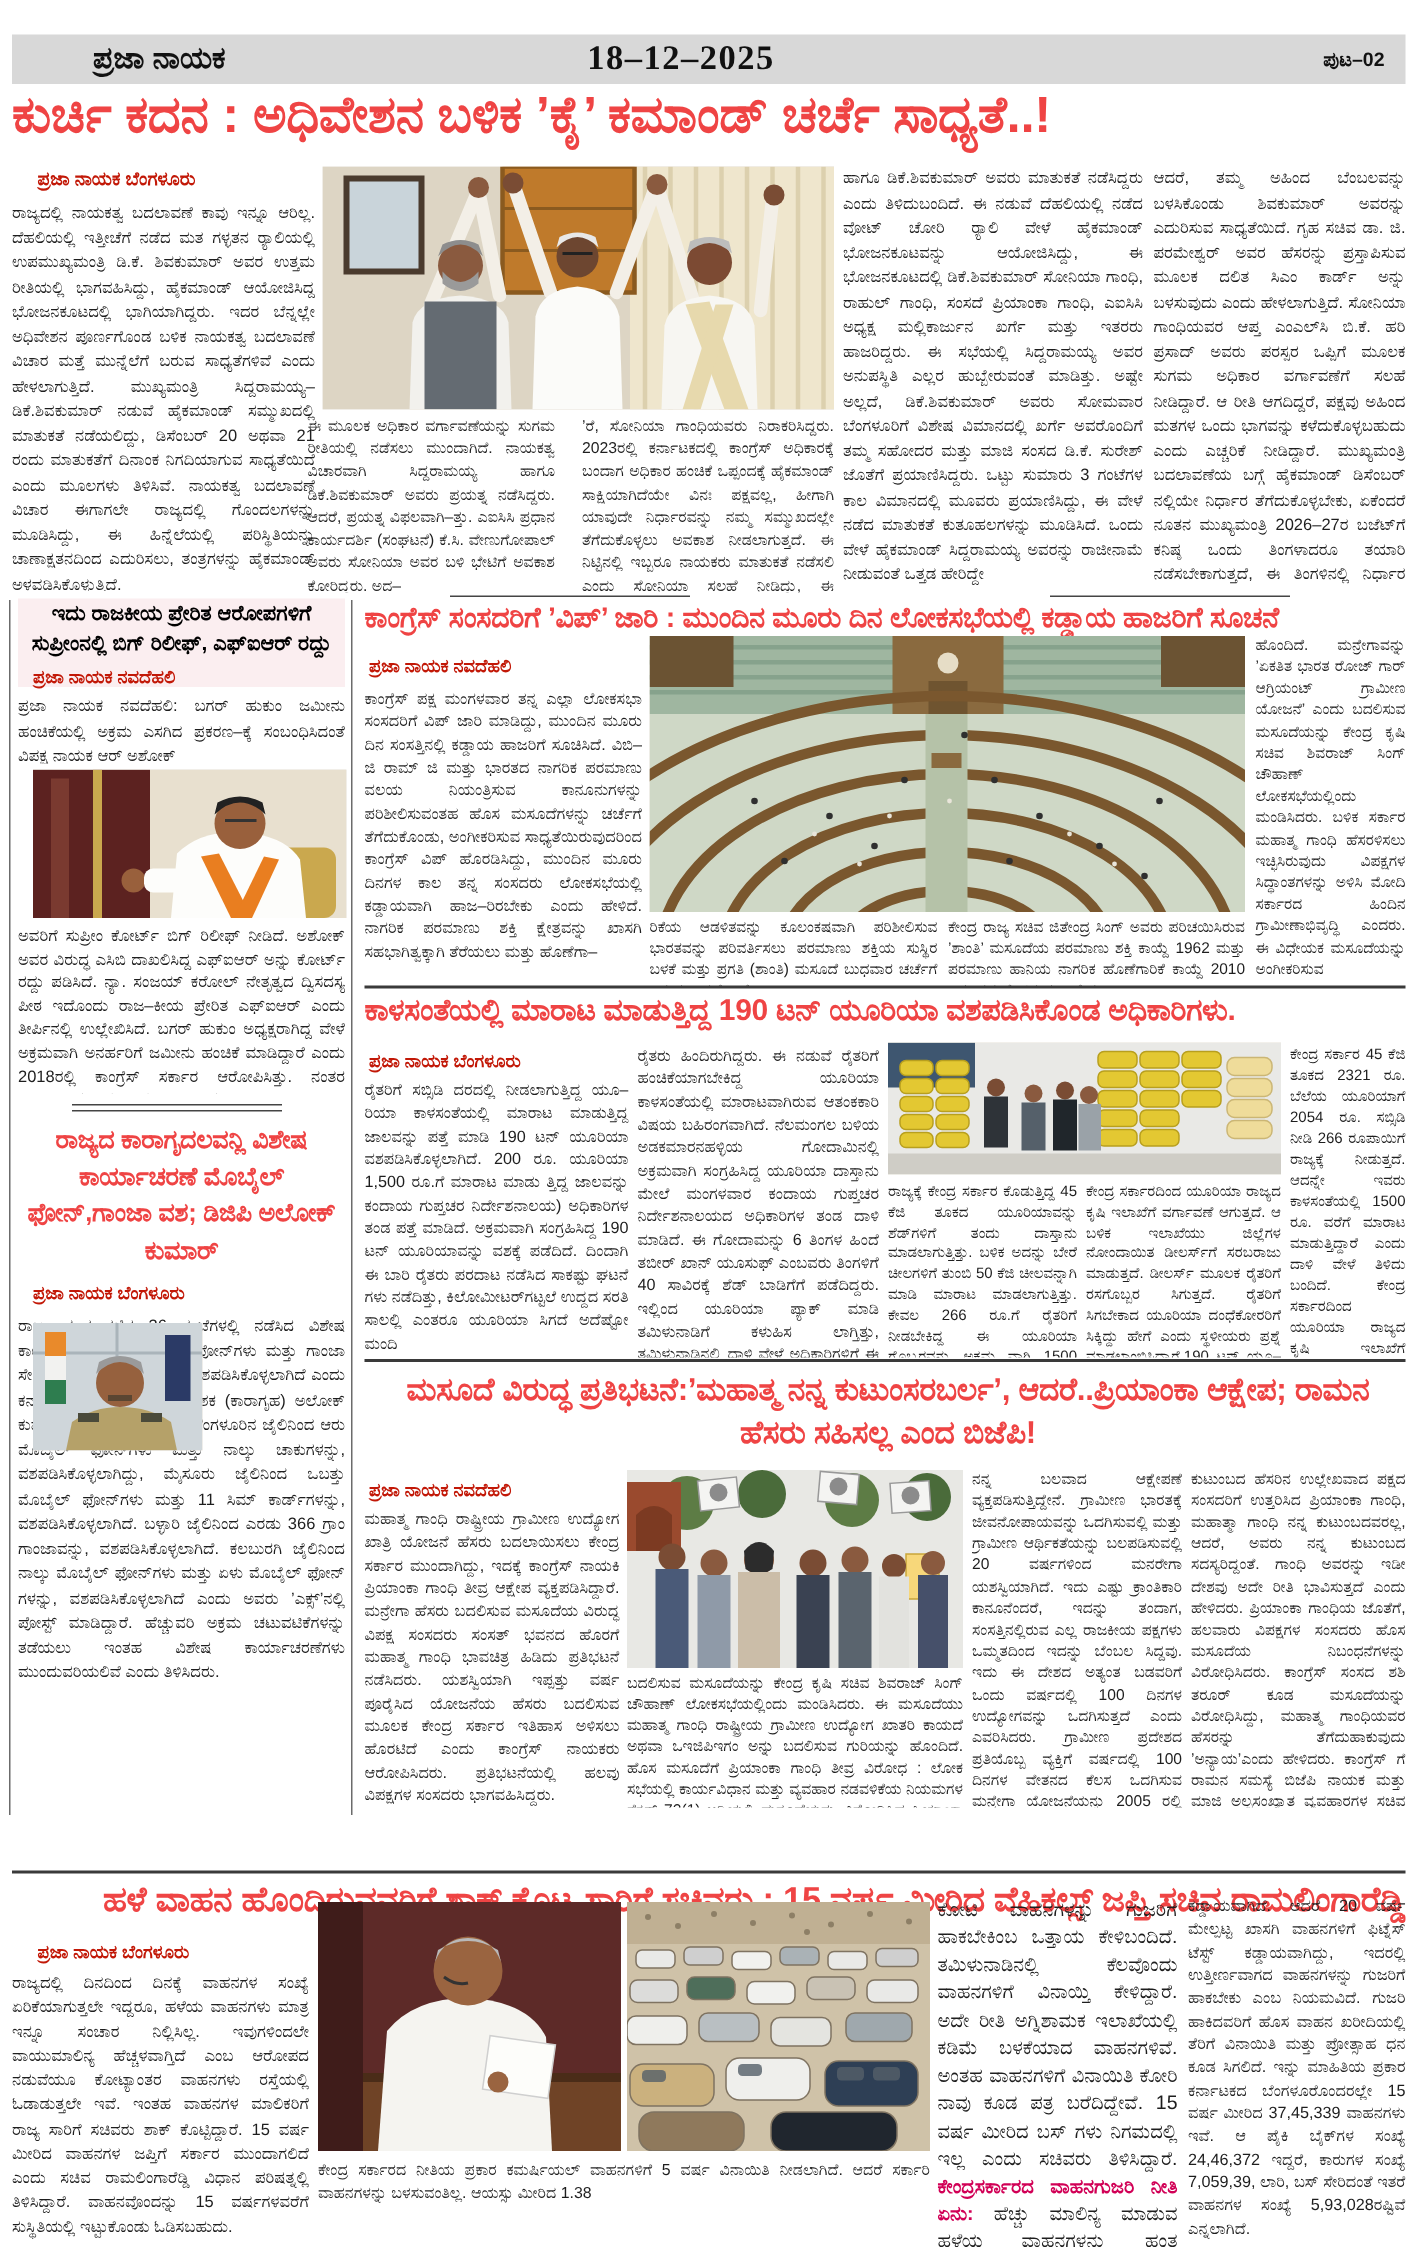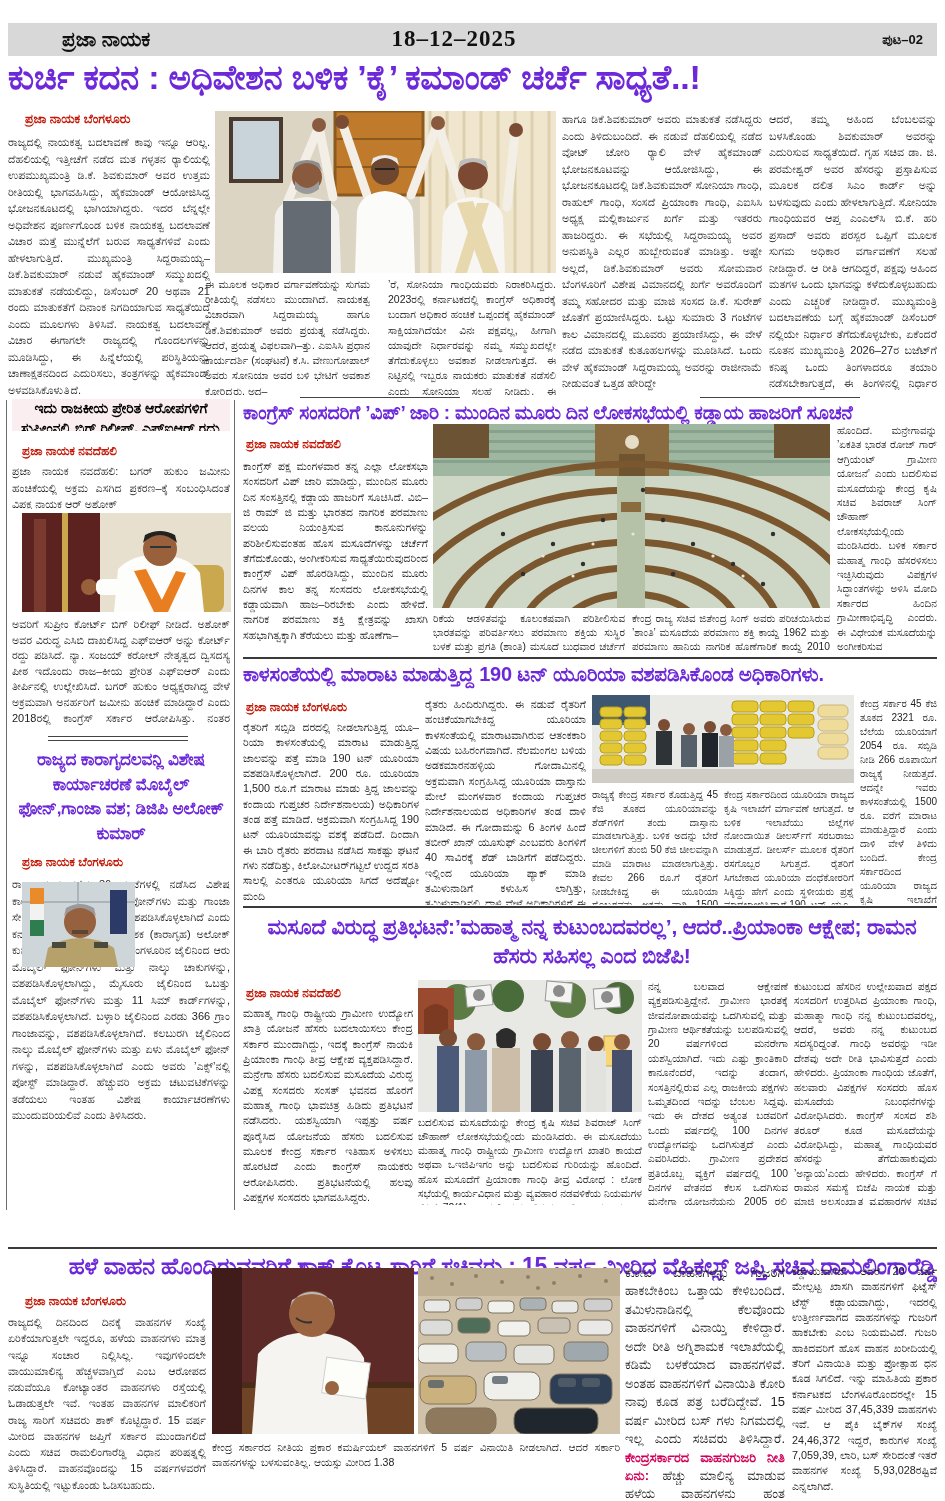--- a/index.html
+++ b/index.html
@@ -4,21 +4,21 @@
 <style>
   html,body{margin:0;padding:0;background:#ffffff;}
   #page{position:relative;width:945px;height:1501px;background:#ffffff;overflow:hidden;
         font-family:"Liberation Sans",sans-serif;color:#1c1c1c;}
   .abs{position:absolute;}
   .col{text-align:justify;overflow:hidden;line-height:1.5;color:#1e1e1e;}
   .rule{background:#3a3a3a;}
   .vrule{background:#6b6b6b;}
   figure{margin:0;padding:0;}
   .byline{font-weight:bold;font-size:12.5px;color:#c21807;}
-  .headline{font-weight:800;color:#6d28d9;letter-spacing:-0.2px;}
+  .headline{font-weight:800;color:#ef4444;letter-spacing:-0.2px;}
   .photo{overflow:hidden;background:#e8e4da;}
   .photo svg{display:block;}
   .endrule{height:1px;background:#444;}
   .subhead-red{font-weight:bold;}
 </style>
 </head>
 <body>
 
 <div id="page">
 
@@ -88,21 +88,21 @@
   <div class="abs col" style="left:388px;top:277px;width:168px;height:118px;font-size:10.5px;line-height:1.45;">’ರೆ, ಸೋನಿಯಾ ಗಾಂಧಿಯವರು ನಿರಾಕರಿಸಿದ್ದರು. 2023ರಲ್ಲಿ ಕರ್ನಾಟಕದಲ್ಲಿ ಕಾಂಗ್ರೆಸ್ ಅಧಿಕಾರಕ್ಕೆ ಬಂದಾಗ ಅಧಿಕಾರ ಹಂಚಿಕೆ ಒಪ್ಪಂದಕ್ಕೆ ಹೈಕಮಾಂಡ್ ಸಾಕ್ಷಿಯಾಗಿದೆಯೇ ವಿನಃ ಪಕ್ಷವಲ್ಲ, ಹೀಗಾಗಿ ಯಾವುದೇ ನಿರ್ಧಾರವನ್ನು ನಮ್ಮ ಸಮ್ಮುಖದಲ್ಲೇ ತೆಗೆದುಕೊಳ್ಳಲು ಅವಕಾಶ ನೀಡಲಾಗುತ್ತದೆ. ಈ ನಿಟ್ಟಿನಲ್ಲಿ ಇಬ್ಬರೂ ನಾಯಕರು ಮಾತುಕತೆ ನಡೆಸಲಿ ಎಂದು ಸೋನಿಯಾ ಸಲಹೆ ನೀಡಿದ್ದು, ಈ ಹಿನ್ನೆಲೆಯಲ್ಲಿ</div>
   <div class="abs col" style="left:562px;top:111px;width:200px;height:284px;font-size:11px;">ಹಾಗೂ ಡಿಕೆ.ಶಿವಕುಮಾರ್ ಅವರು ಮಾತುಕತೆ ನಡೆಸಿದ್ದರು ಎಂದು ತಿಳಿದುಬಂದಿದೆ. ಈ ನಡುವೆ ದೆಹಲಿಯಲ್ಲಿ ನಡೆದ ವೋಟ್ ಚೋರಿ ರ‍್ಯಾಲಿ ವೇಳೆ ಹೈಕಮಾಂಡ್ ಭೋಜನಕೂಟವನ್ನು ಆಯೋಜಿಸಿದ್ದು, ಈ ಭೋಜನಕೂಟದಲ್ಲಿ ಡಿಕೆ.ಶಿವಕುಮಾರ್ ಸೋನಿಯಾ ಗಾಂಧಿ, ರಾಹುಲ್ ಗಾಂಧಿ, ಸಂಸದೆ ಪ್ರಿಯಾಂಕಾ ಗಾಂಧಿ, ಎಐಸಿಸಿ ಅಧ್ಯಕ್ಷ ಮಲ್ಲಿಕಾರ್ಜುನ ಖರ್ಗೆ ಮತ್ತು ಇತರರು ಹಾಜರಿದ್ದರು. ಈ ಸಭೆಯಲ್ಲಿ ಸಿದ್ದರಾಮಯ್ಯ ಅವರ ಅನುಪಸ್ಥಿತಿ ಎಲ್ಲರ ಹುಬ್ಬೇರುವಂತೆ ಮಾಡಿತ್ತು. ಅಷ್ಟೇ ಅಲ್ಲದೆ, ಡಿಕೆ.ಶಿವಕುಮಾರ್ ಅವರು ಸೋಮವಾರ ಬೆಂಗಳೂರಿಗೆ ವಿಶೇಷ ವಿಮಾನದಲ್ಲಿ ಖರ್ಗೆ ಅವರೊಂದಿಗೆ ತಮ್ಮ ಸಹೋದರ ಮತ್ತು ಮಾಜಿ ಸಂಸದ ಡಿ.ಕೆ. ಸುರೇಶ್ ಜೊತೆಗೆ ಪ್ರಯಾಣಿಸಿದ್ದರು. ಒಟ್ಟು ಸುಮಾರು 3 ಗಂಟೆಗಳ ಕಾಲ ವಿಮಾನದಲ್ಲಿ ಮೂವರು ಪ್ರಯಾಣಿಸಿದ್ದು, ಈ ವೇಳೆ ನಡೆದ ಮಾತುಕತೆ ಕುತೂಹಲಗಳನ್ನು ಮೂಡಿಸಿದೆ. ಒಂದು ವೇಳೆ ಹೈಕಮಾಂಡ್ ಸಿದ್ದರಾಮಯ್ಯ ಅವರನ್ನು ರಾಜೀನಾಮೆ ನೀಡುವಂತೆ ಒತ್ತಡ ಹೇರಿದ್ದೇ</div>
   <div class="abs col" style="left:769px;top:111px;width:168px;height:284px;font-size:11px;">ಆದರೆ, ತಮ್ಮ ಅಹಿಂದ ಬೆಂಬಲವನ್ನು ಬಳಸಿಕೊಂಡು ಶಿವಕುಮಾರ್ ಅವರನ್ನು ಎದುರಿಸುವ ಸಾಧ್ಯತೆಯಿದೆ. ಗೃಹ ಸಚಿವ ಡಾ. ಜಿ. ಪರಮೇಶ್ವರ್ ಅವರ ಹೆಸರನ್ನು ಪ್ರಸ್ತಾಪಿಸುವ ಮೂಲಕ ದಲಿತ ಸಿಎಂ ಕಾರ್ಡ್ ಅನ್ನು ಬಳಸುವುದು ಎಂದು ಹೇಳಲಾಗುತ್ತಿದೆ. ಸೋನಿಯಾ ಗಾಂಧಿಯವರ ಆಪ್ತ ಎಂಎಲ್‌ಸಿ ಬಿ.ಕೆ. ಹರಿ ಪ್ರಸಾದ್ ಅವರು ಪರಸ್ಪರ ಒಪ್ಪಿಗೆ ಮೂಲಕ ಸುಗಮ ಅಧಿಕಾರ ವರ್ಗಾವಣೆಗೆ ಸಲಹೆ ನೀಡಿದ್ದಾರೆ. ಆ ರೀತಿ ಆಗದಿದ್ದರೆ, ಪಕ್ಷವು ಅಹಿಂದ ಮತಗಳ ಒಂದು ಭಾಗವನ್ನು ಕಳೆದುಕೊಳ್ಳಬಹುದು ಎಂದು ಎಚ್ಚರಿಕೆ ನೀಡಿದ್ದಾರೆ. ಮುಖ್ಯಮಂತ್ರಿ ಬದಲಾವಣೆಯ ಬಗ್ಗೆ ಹೈಕಮಾಂಡ್ ಡಿಸೆಂಬರ್ ನಲ್ಲಿಯೇ ನಿರ್ಧಾರ ತೆಗೆದುಕೊಳ್ಳಬೇಕು, ಏಕೆಂದರೆ ನೂತನ ಮುಖ್ಯಮಂತ್ರಿ 2026–27ರ ಬಜೆಟ್‌ಗೆ ಕನಿಷ್ಠ ಒಂದು ತಿಂಗಳಾದರೂ ತಯಾರಿ ನಡೆಸಬೇಕಾಗುತ್ತದೆ, ಈ ತಿಂಗಳಿನಲ್ಲಿ ನಿರ್ಧಾರ ಕೈಗೊಳ್ಳದಿದ್ದರೆ, ಸಿದ್ದರಾಮಯ್ಯ ಅವರೇ ಮುಂದಿನ ಬಜೆಟ್ ಅನ್ನು ಮಂಡಿಸುವುದು ಎಂದು ಕಾಂಗ್ರೆಸ್ ನಾಯಕರೊಬ್ಬರು ಹೇಳಿದ್ದಾರೆ.</div>
 
   <div class="abs endrule" style="left:300px;top:397px;width:160px;"></div>
   <div class="abs endrule" style="left:700px;top:397px;width:160px;"></div>
 
   <div class="abs vrule" style="left:6px;top:400px;width:1px;height:810px;"></div>
   <div class="abs vrule" style="left:234px;top:400px;width:1px;height:810px;"></div>
 
-  <div class="abs" style="left:12px;top:399px;width:218px;height:32px;background:#fbeef0;font-size:14px;font-weight:800;color:#000;text-align:center;line-height:1.4;overflow:hidden;">ಇದು ರಾಜಕೀಯ ಪ್ರೇರಿತ ಆರೋಪಗಳಿಗೆ ಸುಪ್ರೀಂನಲ್ಲಿ ಬಿಗ್ ರಿಲೀಫ್, ಎಫ್‌ಐಆರ್ ರದ್ದು</div>
+  <div class="abs" style="left:12px;top:399px;width:218px;height:59px;background:#fbeef0;font-size:14px;font-weight:800;color:#000;text-align:center;line-height:1.4;overflow:hidden;">ಇದು ರಾಜಕೀಯ ಪ್ರೇರಿತ ಆರೋಪಗಳಿಗೆ ಸುಪ್ರೀಂನಲ್ಲಿ ಬಿಗ್ ರಿಲೀಫ್, ಎಫ್‌ಐಆರ್ ರದ್ದು</div>
   <div class="abs byline" style="left:22px;top:444px;font-size:12px;">ಪ್ರಜಾ ನಾಯಕ ನವದೆಹಲಿ</div>
   <div class="abs col" style="left:12px;top:463px;width:218px;height:46px;font-size:11px;">ಪ್ರಜಾ ನಾಯಕ ನವದೆಹಲಿ: ಬಗರ್ ಹುಕುಂ ಜಮೀನು ಹಂಚಿಕೆಯಲ್ಲಿ ಅಕ್ರಮ ಎಸಗಿದ ಪ್ರಕರಣ–ಕ್ಕೆ ಸಂಬಂಧಿಸಿದಂತೆ ವಿಪಕ್ಷ ನಾಯಕ ಆರ್ ಅಶೋಕ್</div>
   <figure class="abs photo" style="left:22px;top:513px;width:209px;height:99px;">
     <svg width="209" height="99" viewBox="0 0 209 99" xmlns="http://www.w3.org/2000/svg">
       <rect width="209" height="99" fill="#e8e0cf"></rect>
       <rect x="0" y="0" width="78" height="99" fill="#5c2220"></rect>
       <rect x="12" y="6" width="12" height="93" fill="#7a3a30"></rect>
       <rect x="40" y="0" width="6" height="99" fill="#caa84e"></rect>
       <rect x="150" y="52" width="52" height="47" fill="#caa84e" rx="8"></rect>
       <circle cx="67" cy="74" r="8" fill="#99603c"></circle>
@@ -250,21 +250,21 @@
         <circle cx="134" cy="35" r="6" fill="#8a5a3f"></circle>
           <rect x="127" y="41" width="15" height="31" fill="#9aa2a8"></rect>
       </g>
     </svg>
   </figure>
   <div class="abs col" style="left:592px;top:788px;width:126px;height:117px;font-size:10px;line-height:1.38;">ರಾಜ್ಯಕ್ಕೆ ಕೇಂದ್ರ ಸರ್ಕಾರ ಕೊಡುತ್ತಿದ್ದ 45 ಕೆಜಿ ತೂಕದ ಯೂರಿಯಾವನ್ನು ಶೆಡ್‌ಗಳಿಗೆ ತಂದು ದಾಸ್ತಾನು ಮಾಡಲಾಗುತ್ತಿತ್ತು. ಬಳಿಕ ಅದನ್ನು ಬೇರೆ ಚೀಲಗಳಿಗೆ ತುಂಬಿ 50 ಕೆಜಿ ಚೀಲವನ್ನಾಗಿ ಮಾಡಿ ಮಾರಾಟ ಮಾಡಲಾಗುತ್ತಿತ್ತು. ಕೇವಲ 266 ರೂ.ಗೆ ರೈತರಿಗೆ ನೀಡಬೇಕಿದ್ದ ಈ ಯೂರಿಯಾ ಗೊಬ್ಬರವನ್ನು ಅಕ್ರಮ ವಾಗಿ 1500 ರೂಪಾಯಿಗೆ ದಂಧೆಕೋರರು ಮಾರಾಟ ಮಾಡು ತ್ತಿದ್ದರು ಎಂಬ ಮಾಹಿತಿ ಲಭ್ಯವಾಗಿದೆ.</div>
   <div class="abs col" style="left:724px;top:788px;width:130px;height:117px;font-size:10px;line-height:1.38;">ಕೇಂದ್ರ ಸರ್ಕಾರದಿಂದ ಯೂರಿಯಾ ರಾಜ್ಯದ ಕೃಷಿ ಇಲಾಖೆಗೆ ವರ್ಗಾವಣೆ ಆಗುತ್ತದೆ. ಆ ಬಳಿಕ ಇಲಾಖೆಯು ಜಿಲ್ಲೆಗಳ ನೋಂದಾಯಿತ ಡೀಲರ್ಸ್‌ಗೆ ಸರಬರಾಜು ಮಾಡುತ್ತದೆ. ಡೀಲರ್ಸ್ ಮೂಲಕ ರೈತರಿಗೆ ರಸಗೊಬ್ಬರ ಸಿಗುತ್ತದೆ. ರೈತರಿಗೆ ಸಿಗಬೇಕಾದ ಯೂರಿಯಾ ದಂಧೆಕೋರರಿಗೆ ಸಿಕ್ಕಿದ್ದು ಹೇಗೆ ಎಂದು ಸ್ಥಳೀಯರು ಪ್ರಶ್ನೆ ಮಾಡಲಾಂಭಿಸಿದ್ದಾರೆ.190 ಟನ್ ಯೂ–ರಿಯಾ ರಸಗೊಬ್ಬರವನ್ನು ಜಪ್ತಿ ಮಾಡಲಾಗಿದೆ</div>
   <div class="abs col" style="left:860px;top:697px;width:77px;height:208px;font-size:10px;line-height:1.4;">ಕೇಂದ್ರ ಸರ್ಕಾರ 45 ಕೆಜಿ ತೂಕದ 2321 ರೂ. ಬೆಲೆಯ ಯೂರಿಯಾಗೆ 2054 ರೂ. ಸಬ್ಸಿಡಿ ನೀಡಿ 266 ರೂಪಾಯಿಗೆ ರಾಜ್ಯಕ್ಕೆ ನೀಡುತ್ತದೆ. ಆದನ್ನೇ ಇವರು ಕಾಳಸಂತೆಯಲ್ಲಿ 1500 ರೂ. ವರೆಗೆ ಮಾರಾಟ ಮಾಡುತ್ತಿದ್ದಾರೆ ಎಂದು ದಾಳಿ ವೇಳೆ ತಿಳಿದು ಬಂದಿದೆ. ಕೇಂದ್ರ ಸರ್ಕಾರದಿಂದ ಯೂರಿಯಾ ರಾಜ್ಯದ ಕೃಷಿ ಇಲಾಖೆಗೆ ವರ್ಗಾವಣೆ ಆಗುತ್ತದೆ.</div>
 
   <div class="abs rule" style="left:243px;top:906px;width:694px;height:1.5px;"></div>
-  <div class="abs headline" style="left:250px;top:912px;width:684px;height:62px;font-size:21px;line-height:1.4;text-align:center;overflow:hidden;">ಮಸೂದೆ ವಿರುದ್ಧ ಪ್ರತಿಭಟನೆ:’ಮಹಾತ್ಮ ನನ್ನ ಕುಟುಂಬದವರಲ್ಲ’, ಆದರೆ..ಪ್ರಿಯಾಂಕಾ ಆಕ್ಷೇಪ; ರಾಮನ ಹೆಸರು ಸಹಿಸಲ್ಲ ಎಂದ ಬಿಜೆಪಿ!</div>
+  <div class="abs headline" style="left:250px;top:912px;width:684px;height:62px;font-size:21px;line-height:1.4;text-align:center;overflow:hidden;">ಮಸೂದೆ ವಿರುದ್ಧ ಪ್ರತಿಭಟನೆ:’ಮಹಾತ್ಮ ನನ್ನ ಕುಟುಂಸರಬರ್ಲ’, ಆದರೆ..ಪ್ರಿಯಾಂಕಾ ಆಕ್ಷೇಪ; ರಾಮನ ಹೆಸರು ಸಹಿಸಲ್ಲ ಎಂದ ಬಿಜೆಪಿ!</div>
   <div class="abs byline" style="left:246px;top:986px;font-size:12px;">ಪ್ರಜಾ ನಾಯಕ ನವದೆಹಲಿ</div>
   <div class="abs col" style="left:243px;top:1006px;width:170px;height:199px;font-size:10.8px;line-height:1.42;">ಮಹಾತ್ಮ ಗಾಂಧಿ ರಾಷ್ಟ್ರೀಯ ಗ್ರಾಮೀಣ ಉದ್ಯೋಗ ಖಾತ್ರಿ ಯೋಜನೆ ಹೆಸರು ಬದಲಾಯಿಸಲು ಕೇಂದ್ರ ಸರ್ಕಾರ ಮುಂದಾಗಿದ್ದು, ಇದಕ್ಕೆ ಕಾಂಗ್ರೆಸ್ ನಾಯಕಿ ಪ್ರಿಯಾಂಕಾ ಗಾಂಧಿ ತೀವ್ರ ಆಕ್ಷೇಪ ವ್ಯಕ್ತಪಡಿಸಿದ್ದಾರೆ. ಮನ್ರೇಗಾ ಹೆಸರು ಬದಲಿಸುವ ಮಸೂದೆಯ ವಿರುದ್ಧ ವಿಪಕ್ಷ ಸಂಸದರು ಸಂಸತ್ ಭವನದ ಹೊರಗೆ ಮಹಾತ್ಮ ಗಾಂಧಿ ಭಾವಚಿತ್ರ ಹಿಡಿದು ಪ್ರತಿಭಟನೆ ನಡೆಸಿದರು. ಯಶಸ್ವಿಯಾಗಿ ಇಪ್ಪತ್ತು ವರ್ಷ ಪೂರೈಸಿದ ಯೋಜನೆಯ ಹೆಸರು ಬದಲಿಸುವ ಮೂಲಕ ಕೇಂದ್ರ ಸರ್ಕಾರ ಇತಿಹಾಸ ಅಳಿಸಲು ಹೊರಟಿದೆ ಎಂದು ಕಾಂಗ್ರೆಸ್ ನಾಯಕರು ಆರೋಪಿಸಿದರು. ಪ್ರತಿಭಟನೆಯಲ್ಲಿ ಹಲವು ವಿಪಕ್ಷಗಳ ಸಂಸದರು ಭಾಗವಹಿಸಿದ್ದರು.</div>
   <figure class="abs photo" style="left:418px;top:980px;width:224px;height:132px;">
     <svg width="224" height="132" viewBox="0 0 224 132" xmlns="http://www.w3.org/2000/svg">
       <rect width="224" height="132" fill="#e8e8e4"></rect>
       <circle cx="40" cy="22" r="18" fill="#5d7c45"></circle>
         <circle cx="90" cy="16" r="16" fill="#4a6b3a"></circle>
       <circle cx="150" cy="20" r="18" fill="#5d7c45"></circle>
         <circle cx="200" cy="18" r="16" fill="#4a6b3a"></circle>
       <rect x="0" y="8" width="36" height="46" fill="#9a4a2e"></rect>

